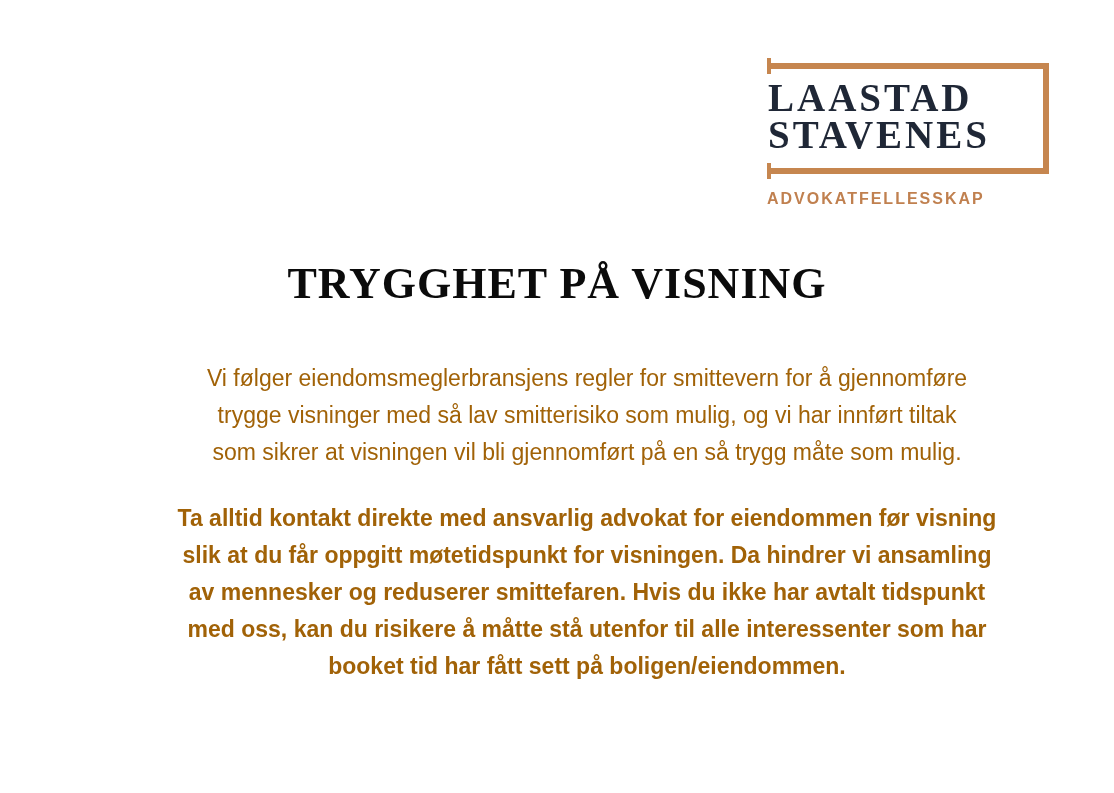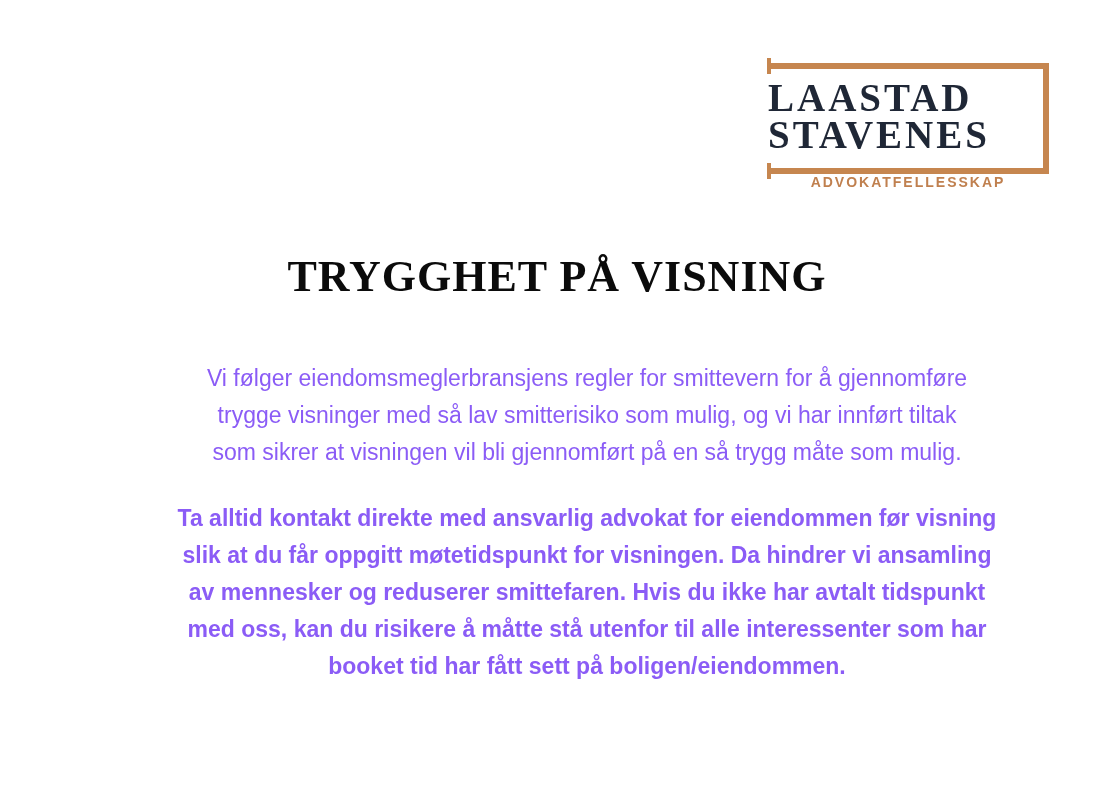--- a/index.html
+++ b/index.html
@@ -31,49 +31,49 @@
     position: absolute; left: 1px; top: 21px;
     font-family: "Liberation Serif", serif;
     font-weight: bold;
     font-size: 39px; line-height: 37px;
     letter-spacing: 3px;
     color: var(--name-color, #1f2736);
     white-space: nowrap;
   }
   .logo-name span { display: block; }
   .logo-sub {
-    position: absolute; left: 0; top: 116px; width: 282px;
-    text-align: center;
+    position: absolute; left: 0; top: 132px; width: 282px;
+    text-align: left;
     font-family: "Liberation Sans", sans-serif;
     font-weight: bold;
-    font-size: 14px;
+    font-size: 16px;
     letter-spacing: 2px;
     color: var(--subtitle-color, #c0804f);
     white-space: nowrap;
   }
 
   
   .doc-title {
     position: absolute; top: 246px; left: 0; right: 0;
-    margin: 4px;
+    margin: 11px;
     text-align: center;
     font-family: "Liberation Serif", serif;
     font-weight: bold;
     font-size: 44px; line-height: 54px;
     letter-spacing: 1px;
     color: #0b0b0b;
   }
 
   
   .para {
     position: absolute; left: 90px; right: 30px;
     text-align: center;
     font-family: "Liberation Sans", sans-serif;
     font-size: 23px; line-height: 37px;
-    color: #8b5cf6;
+    color: #a16207;
     white-space: pre-line;
   }
   .para-1 { top: 360px; }
   .para-2 { top: 500px; font-weight: bold; }
   .para-3 { top: 710px; }
 </style>
 </head>
 <body>
 
 <div class="page">

